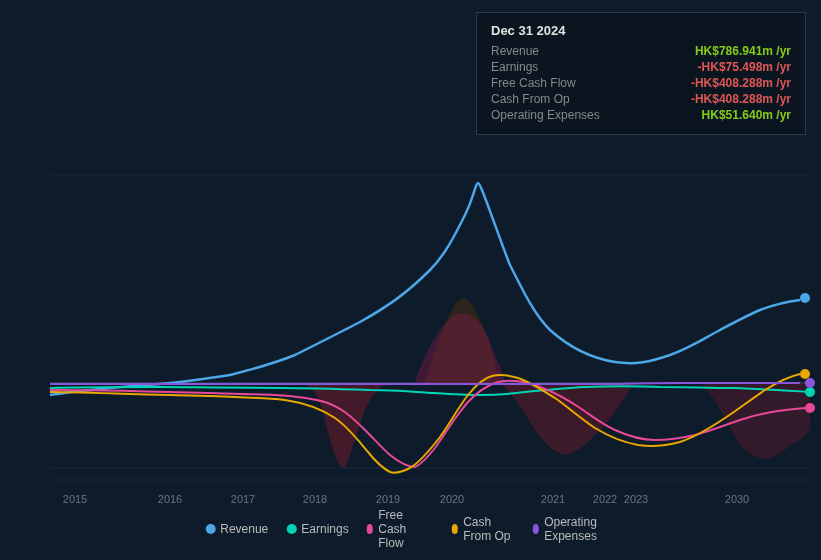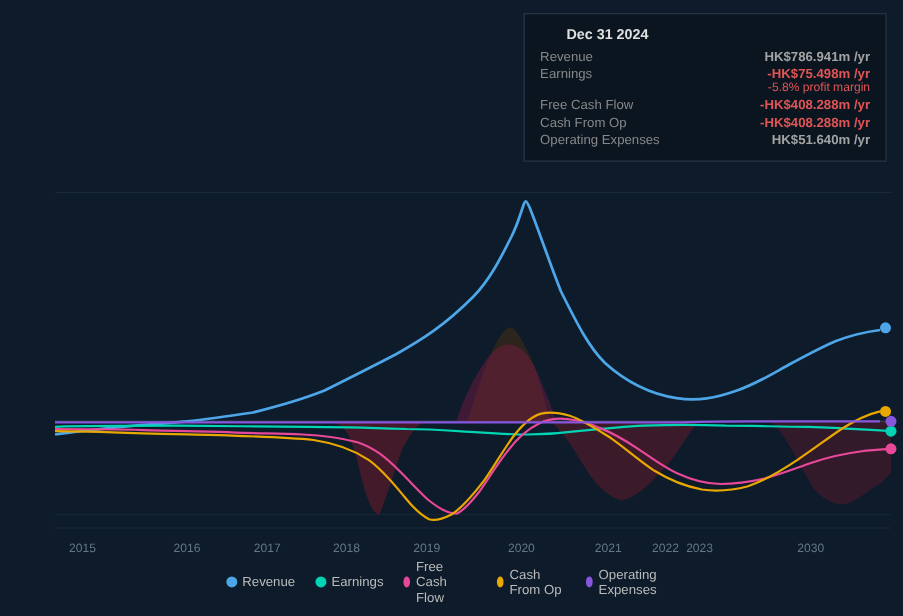--- a/index.html
+++ b/index.html
@@ -30,38 +30,37 @@
       padding: 10px 14px;
       width: 330px;
       z-index: 10;
     }
 
     #tooltip-date {
       color: #e0e0e0;
       font-size: 13px;
       font-weight: bold;
       margin-bottom: 6px;
-      margin-left: 24px;
     }
 
     .tooltip-row {
       display: flex;
       justify-content: space-between;
       align-items: baseline;
       margin: 2px 0;
       font-size: 12px;
     }
 
     .tooltip-label {
       color: #888;
       min-width: 110px;
     }
 
     .tooltip-value {
-      color: #a3a3a3;
+      color: #84cc16;
       font-weight: bold;
     }
 
     .tooltip-value.negative {
       color: #e05555;
     }
 
     .tooltip-sub {
       color: #e05555;
       font-size: 11px;
@@ -143,21 +142,20 @@
 
     <div class="tooltip-row">
       <span class="tooltip-label">Revenue</span>
       <span class="tooltip-value">HK$786.941m /yr</span>
     </div>
 
     <div class="tooltip-row">
       <span class="tooltip-label">Earnings</span>
       <span class="tooltip-value negative">-HK$75.498m /yr</span>
     </div>
-    <div class="tooltip-sub">-5.8% profit margin</div>
 
     <div class="tooltip-row">
       <span class="tooltip-label">Free Cash Flow</span>
       <span class="tooltip-value negative">-HK$408.288m /yr</span>
     </div>
 
     <div class="tooltip-row">
       <span class="tooltip-label">Cash From Op</span>
       <span class="tooltip-value negative">-HK$408.288m /yr</span>
     </div>
@@ -207,21 +205,21 @@
     <circle cx="810" cy="383" r="5" fill="#8855dd"></circle>
 
     <line x1="50" y1="480" x2="810" y2="480" stroke="#1a2a3a" stroke-width="1"></line>
   </svg>
 
   <span class="x-label" style="left:75px">2015</span>
   <span class="x-label" style="left:170px">2016</span>
   <span class="x-label" style="left:243px">2017</span>
   <span class="x-label" style="left:315px">2018</span>
   <span class="x-label" style="left:388px">2019</span>
-  <span class="x-label" style="left:474px">2020</span>
+  <span class="x-label" style="left:452px">2020</span>
   <span class="x-label" style="left:553px">2021</span>
   <span class="x-label" style="left:605px">2022</span>
   <span class="x-label" style="left:636px">2023</span>
   <span class="x-label" style="left:737px">2030</span>
 
   <div id="legend">
     <div class="legend-item">
       <div class="legend-dot" style="background:#4da6e8"></div>
       <span>Revenue</span>
     </div>

